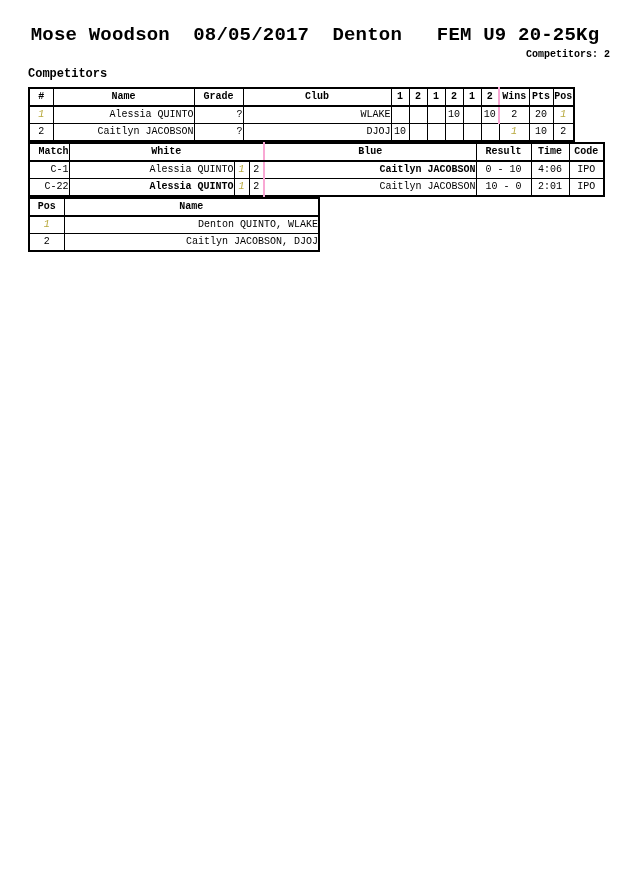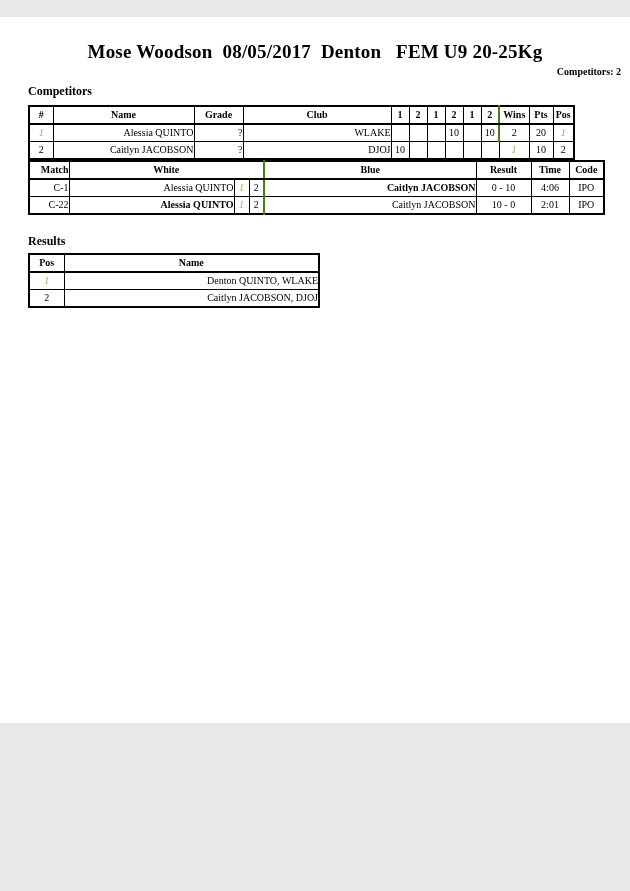--- a/index.html
+++ b/index.html
@@ -1,45 +1,45 @@
 <!DOCTYPE html>
 <html><head>
 <meta charset="utf-8">
 <style>
   html,body { margin:0; padding:0; background:#e8e8e8; }
   .page {
-    width:630px; height:706px; margin:17px auto; background:#ffffff;
-    position:relative; font-family:Liberation Serif, serif; color:#000;
+    width:630px; height:891px; margin:0 auto; background:#ffffff;
+    position:relative; font-family:Liberation Mono, monospace; color:#000;
     overflow:hidden;
   }
   .title {
     padding-top:24px; text-align:center; font-size:19px; font-weight:bold;
     white-space:pre; letter-spacing:0.2px;
   }
   .count {
-    position:absolute; top:49px; right:9px;
+    position:absolute; top:49px; right:20px;
     font-size:10px; font-weight:bold;
   }
   .sec-heading { font-size:12px; font-weight:bold; }
   .h-competitors { margin:21px 0 6px 28px; width:450px; }
   .h-matches    { margin:19px 0 4px 28px; width:575px; }
   .h-results    { margin:19px 0 4px 28px; width:290px; }
 
   table {
     border-collapse:collapse; table-layout:fixed;
     margin-left:28px; border:2px solid #000;
   }
   td, th {
     border:1px solid #000; font-size:10px; height:16px;
     padding:0; overflow:hidden; white-space:nowrap; line-height:16px;
   }
   thead th { font-weight:bold; border-bottom:2px solid #000; }
   .tl { text-align:right; padding-left:5px; }
   .tc { text-align:center; }
-  .thick-l { border-left:2px solid #4d7c0f; }
+  .thick-l { border-left:2px solid #f9a8d4; }
   .b  { font-weight:bold; }
   .y1 { color:#b8a93e; font-style:italic; }
 
   .t-competitors { width:545px; }
   .t-matches     { width:575px; }
   .t-results     { width:290px; }
 </style>
 </head>
 <body>
 
@@ -156,21 +156,20 @@
         <td class="tc y1">1</td>
         <td class="tc">2</td>
         <td class="tl thick-l">Caitlyn JACOBSON</td>
         <td class="tc">10 - 0</td>
         <td class="tc">2:01</td>
         <td class="tc">IPO</td>
       </tr>
     </tbody>
   </table>
 
-  <div class="sec-heading h-results">Results</div>
 
   <table class="t-results">
     <colgroup>
       <col style="width:35px">
         <col style="width:255px">
     </colgroup>
     <thead>
       <tr>
         <th class="tc">Pos</th>
         <th class="tc">Name</th>

